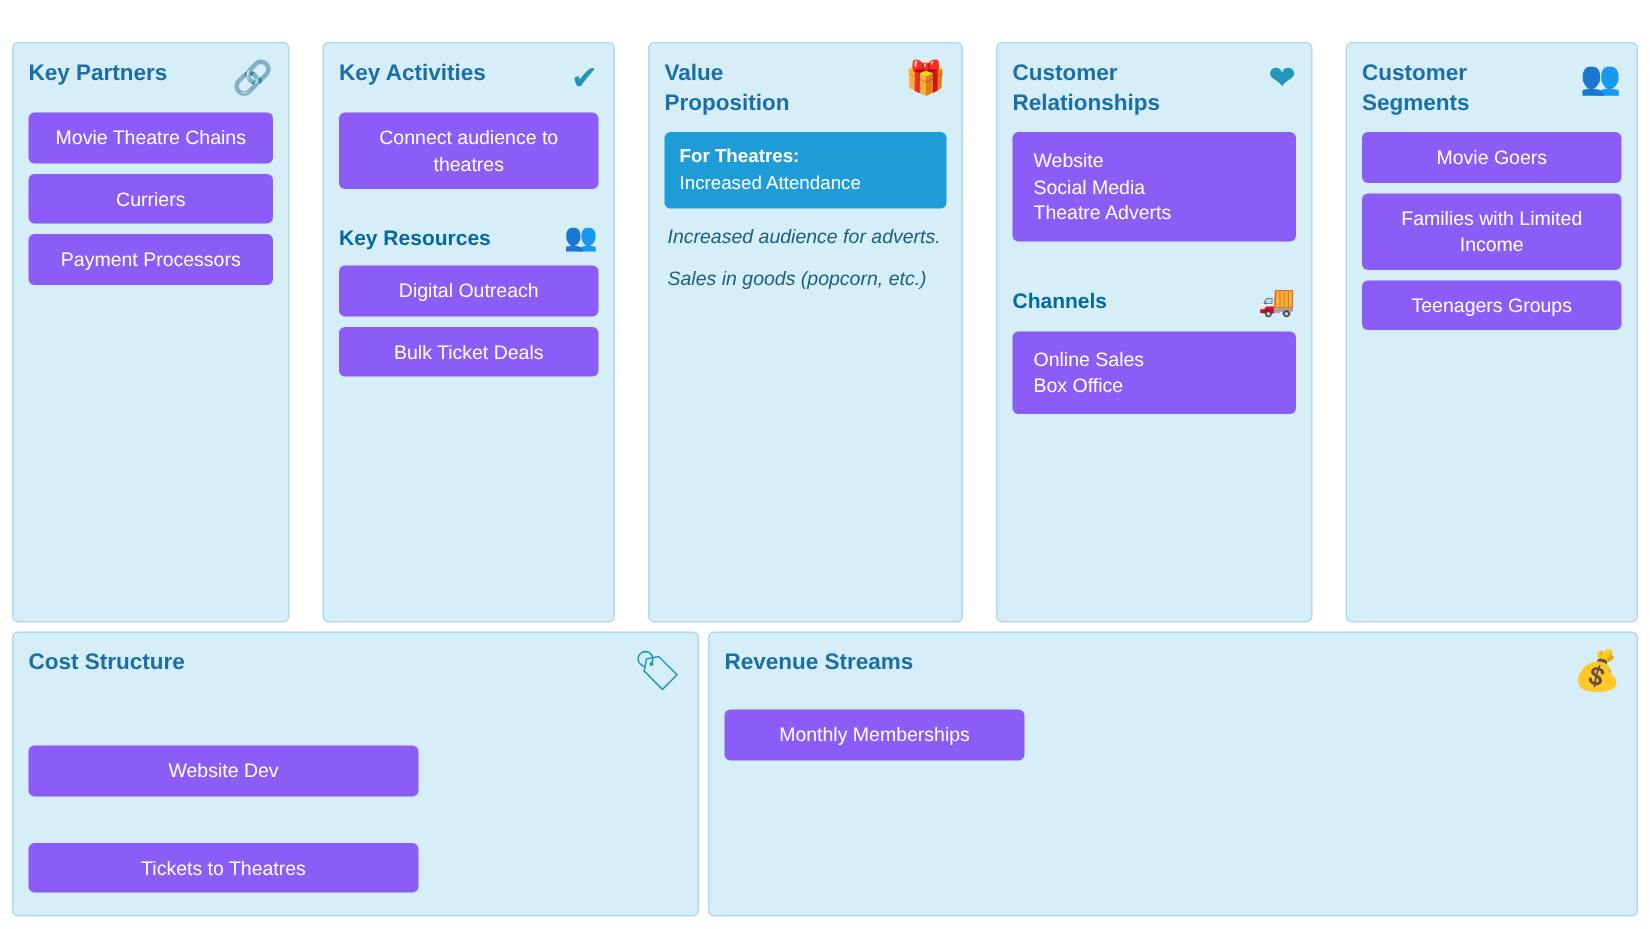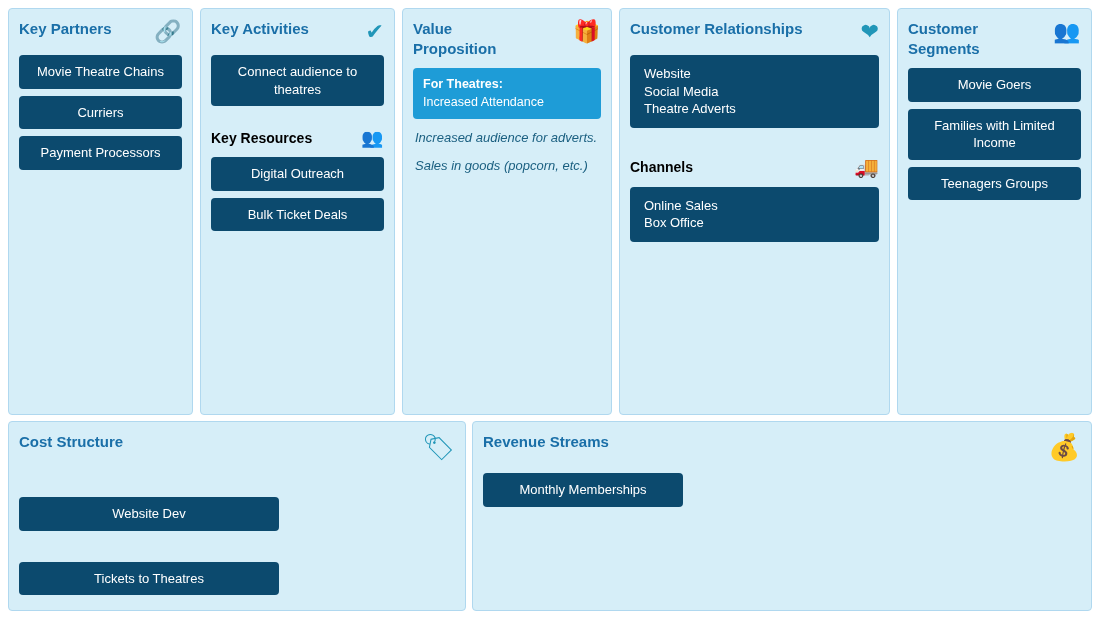--- a/index.html
+++ b/index.html
@@ -14,21 +14,22 @@
       width: 1100px;
       height: 619px;
       padding: 8px;
       display: flex;
       flex-direction: column;
       gap: 6px;
     }
     .top-row {
       display: flex;
       flex: 1;
-      gap: 7px;
+      gap: 22px;
+      margin-top: 20px;
     }
     .bottom-row {
       display: flex;
       height: 190px;
       gap: 6px;
     }
     .section {
       background: #d6eef8;
       border: 1px solid #b0d8ef;
       border-radius: 4px;
@@ -49,21 +50,21 @@
       color: #1a6fa8;
       line-height: 1.3;
     }
     .section-icon {
       font-size: 22px;
       color: #2196b8;
       margin-left: 6px;
       flex-shrink: 0;
     }
     .card {
-      background: #0c4a6e;
+      background: #8b5cf6;
       color: #fff;
       border-radius: 4px;
       padding: 8px 12px;
       font-size: 13px;
       text-align: center;
       margin-bottom: 7px;
       line-height: 1.35;
     }
     .card:last-child { margin-bottom: 0; }
 
@@ -80,21 +81,21 @@
     }
     .sub-section-header {
       display: flex;
       align-items: center;
       justify-content: space-between;
       margin-bottom: 8px;
     }
     .sub-section-title {
       font-size: 14px;
       font-weight: bold;
-      color: #000000;
+      color: #0369a1;
     }
 
     
     .value-proposition { width: 210px; flex-shrink: 0; }
     .value-card {
       background: #1e9cd7;
       color: #fff;
       border-radius: 4px;
       padding: 8px 10px;
       font-size: 12.5px;

